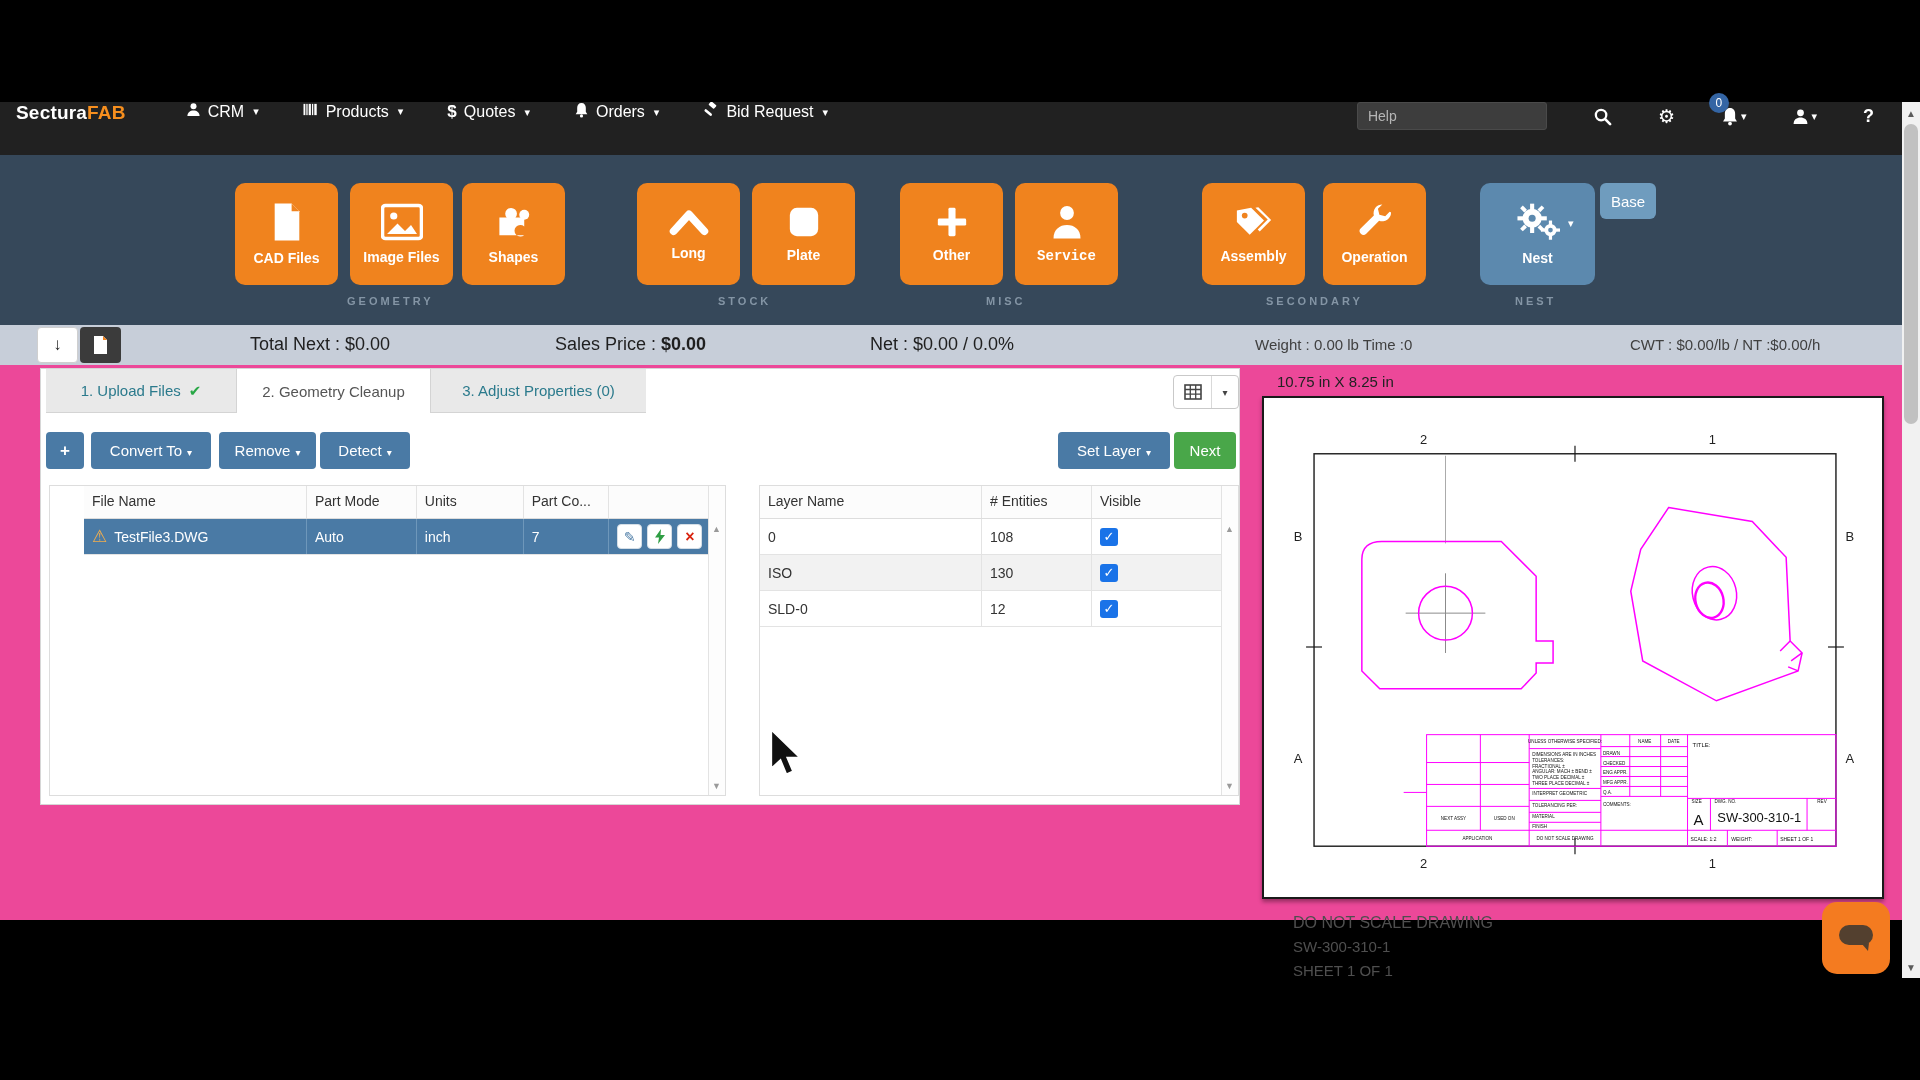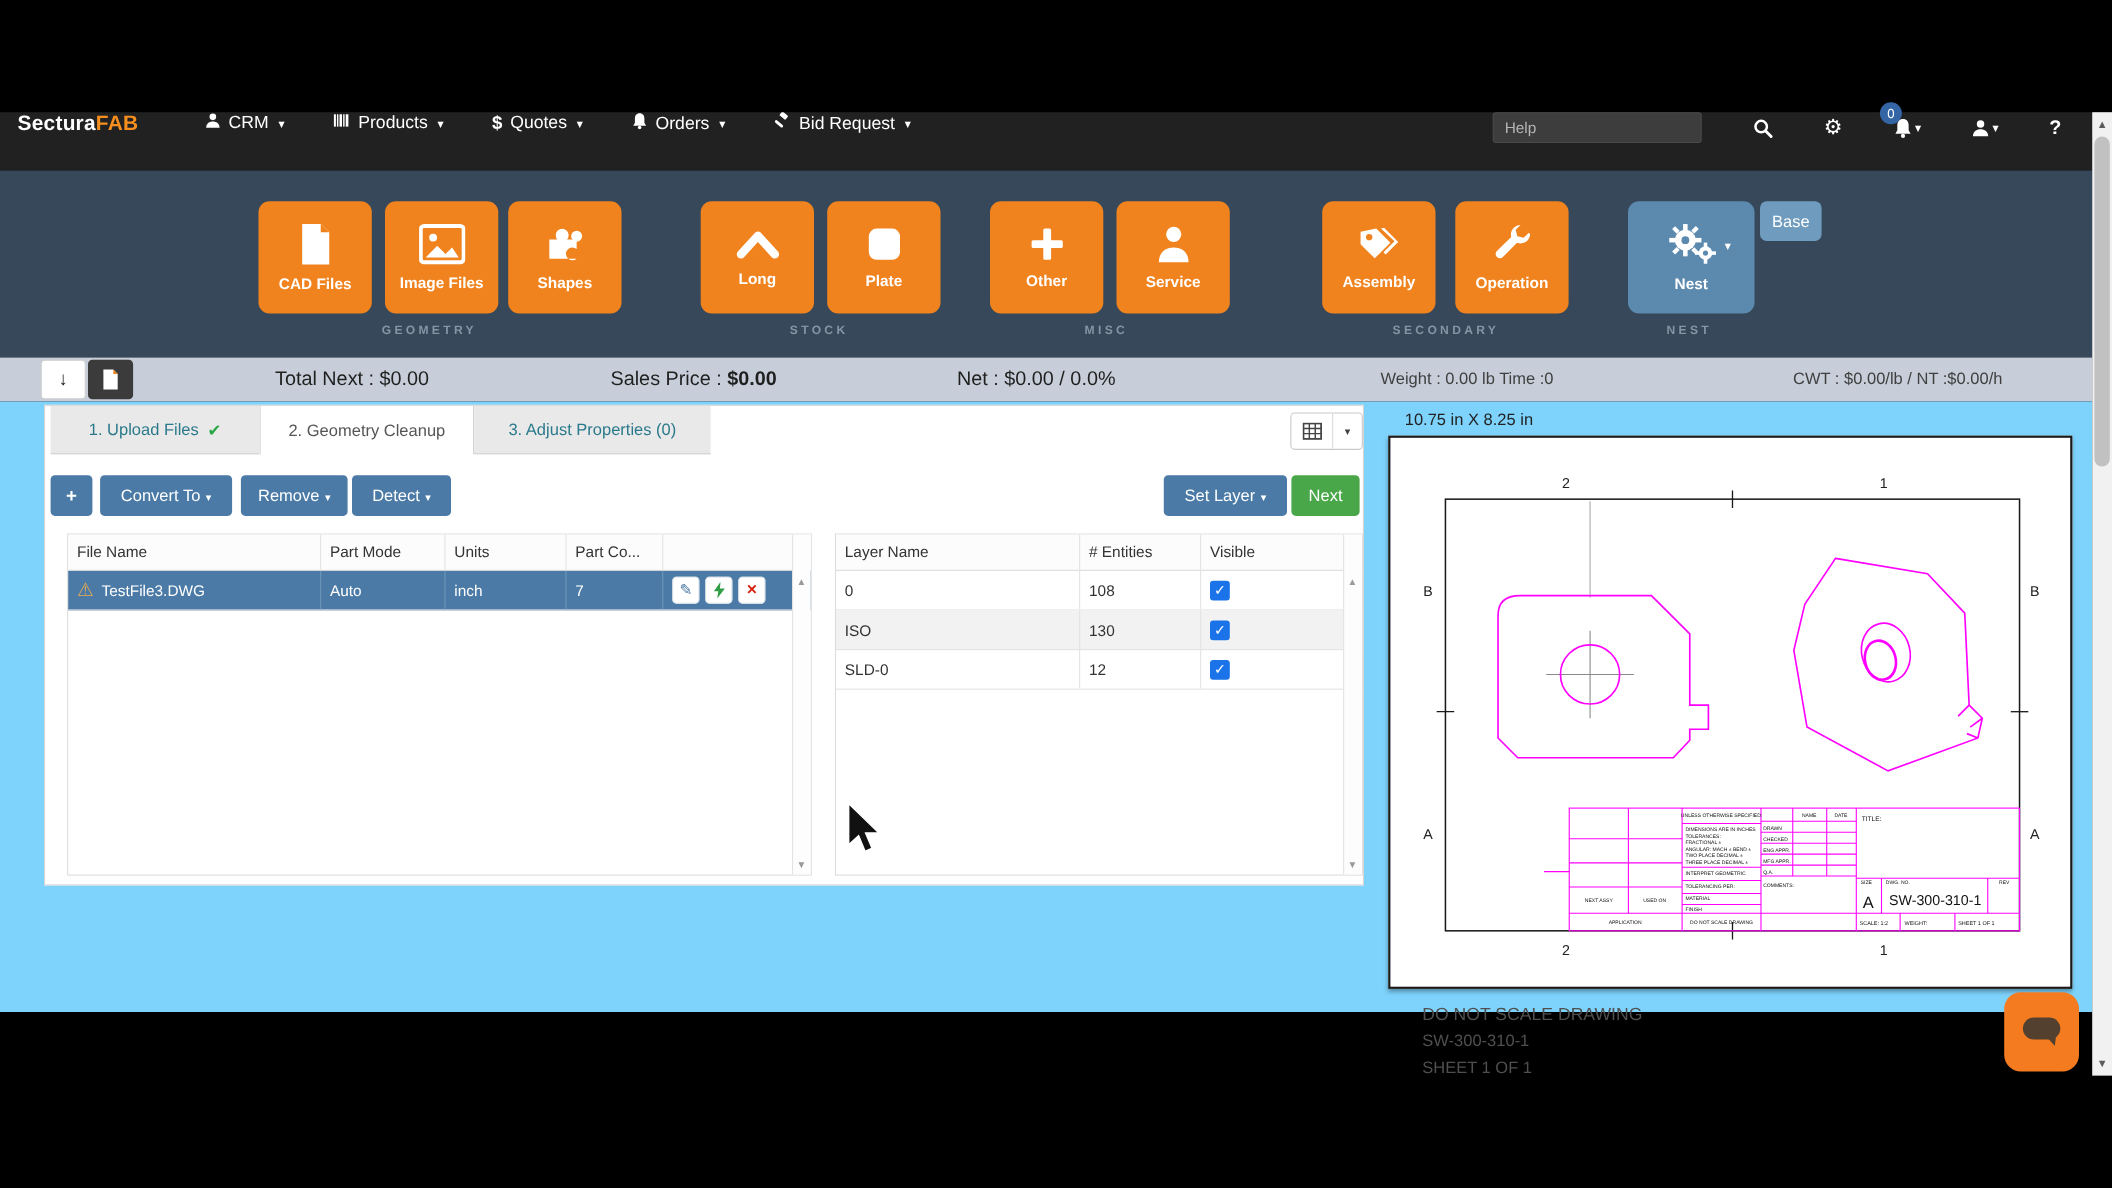--- a/index.html
+++ b/index.html
@@ -39,21 +39,21 @@
   .nest-caret { position:absolute; left:88px; top:34px; font-size:11px; }
 
   
   #costbar { left:0; top:325px; width:1902px; height:40px; background:#c7ced9; color:#1f1f1f; }
   .cost-main { font-size:18px; }
   .cost-sub { font-size:15px; color:#404040; }
   .sqbtn { position:absolute; top:2px; width:41px; height:36px; border-radius:4px;
     display:flex; align-items:center; justify-content:center; cursor:pointer; }
 
   
-  #content { left:0; top:365px; width:1902px; height:555px; background:#7dd3fc; }
+  #content { left:0; top:365px; width:1902px; height:555px; background:#ec4899; }
 
   
   #panel { position:absolute; left:40px; top:3px; width:1200px; height:437px;
     border:1px solid #d6d6d6; background:#fff; }
   .tab { position:absolute; top:0; height:44px; background:#e9e9e9;
     display:flex; align-items:center; justify-content:center; gap:8px;
     font-size:15px; color:#2b7a8c; cursor:pointer; border-bottom:1px solid #d4d4d4; }
   .tab.active { background:#fff; color:#555; border-left:1px solid #d4d4d4;
     border-right:1px solid #d4d4d4; border-bottom:none; }
   .tabcheck { color:#28a745; font-size:15px; }
@@ -240,21 +240,21 @@
     </div>
     <div class="grouplbl" style="left:718px;">STOCK</div>
 
     <div class="ribbon-btn" style="left:900px;">
       <svg width="34" height="34" viewBox="0 0 24 24">
           <rect x="9.5" y="2" width="5" height="20" rx="1" fill="#fff"></rect>
           <rect x="2" y="9.5" width="20" height="5" rx="1" fill="#fff"></rect>
         </svg>
       <span class="lbl">Other</span>
     </div>
-    <div class="ribbon-btn" style="left:1015px;">
+    <div class="ribbon-btn" style="left:1015px;font-family:Liberation Mono, monospace;">
       <svg width="34" height="36" viewBox="0 0 22 24">
           <circle cx="11" cy="6" r="4.6" fill="#fff"></circle>
           <path d="M2 23c0-6 4-9 9-9s9 3 9 9z" fill="#fff"></path>
         </svg>
       <span class="lbl">Service</span>
     </div>
     <div class="grouplbl" style="left:986px;">MISC</div>
 
     <div class="ribbon-btn" style="left:1202px;">
       <svg width="40" height="36" viewBox="0 0 28 24">
@@ -352,21 +352,21 @@
           </div>
       </div>
 
       <button class="btn steel" style="left:5px;width:38px;font-weight:bold;font-size:17px;">+</button>
       <button class="btn steel" style="left:50px;width:120px;"><span>Convert To</span><span class="caret">▾</span></button>
       <button class="btn steel" style="left:178px;width:97px;"><span>Remove</span><span class="caret">▾</span></button>
       <button class="btn steel" style="left:279px;width:90px;"><span>Detect</span><span class="caret">▾</span></button>
       <button class="btn steel" style="left:1017px;width:112px;"><span>Set Layer</span><span class="caret">▾</span></button>
       <button class="btn green" style="left:1133px;width:62px;">Next</button>
 
-      <div class="dtable" style="left:20px;width:677px;">
+      <div class="dtable" style="left:8px;width:677px;padding-left:34px;">
         <div class="thead">
           <div class="th" style="width:230px;">File Name</div>
           <div class="th" style="width:113px;">Part Mode</div>
           <div class="th" style="width:110px;">Units</div>
           <div class="th" style="width:88px;">Part Co...</div>
           <div class="th" style="width:119px;border-right:none;"></div>
         </div>
         <div class="trow sel">
           <div class="td" style="width:230px;">
               <span class="warn-ico">⚠</span>

